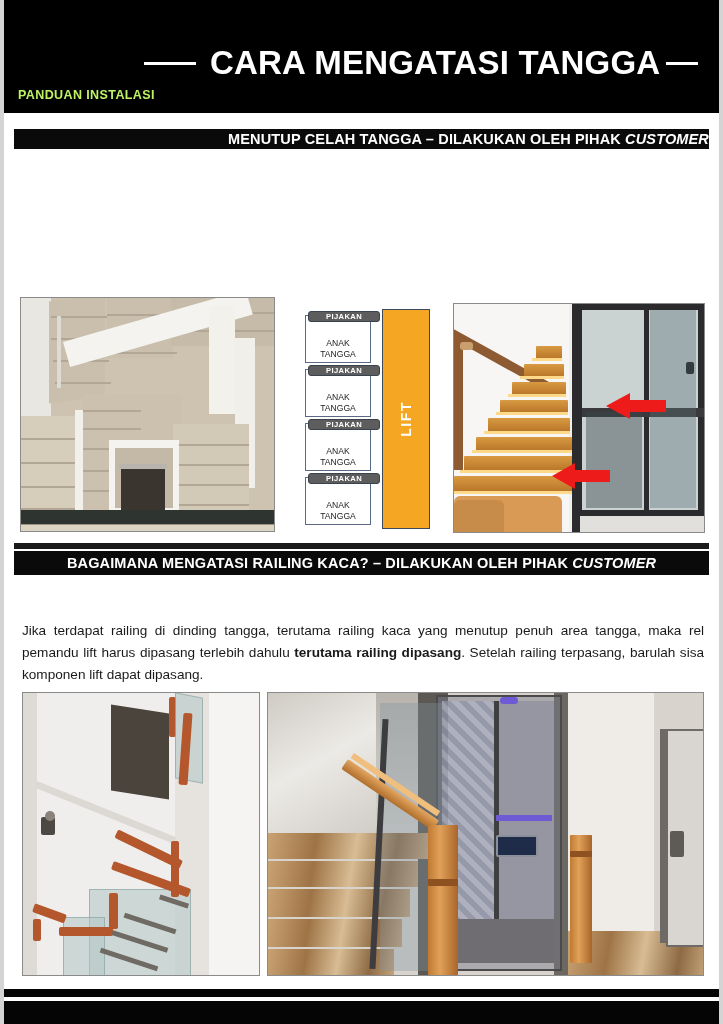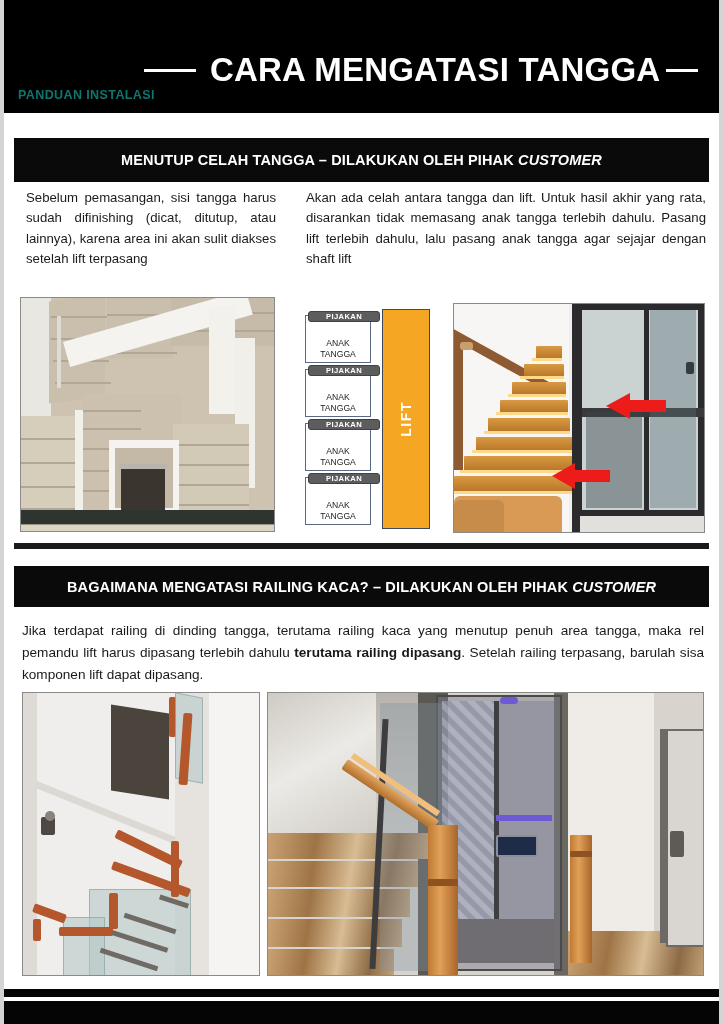--- a/index.html
+++ b/index.html
@@ -58,30 +58,30 @@
     font-size: 15.5px;
     letter-spacing: 2.6px;
     font-weight: 400;
     margin-top: 1px;
     font-family: "Liberation Sans", sans-serif;
   }
   .logo-sub {
     position: absolute;
     left: 14px;
     top: 88px;
-    color: #0f766e;
+    color: #bef264;
     font-size: 12.5px;
     font-weight: bold;
     letter-spacing: 0.4px;
     font-family: "Liberation Sans", sans-serif;
   }
   .header-title-wrap {
     position: absolute;
     left: 132px;
-    top: 17px;
+    top: 10px;
     right: 0;
     height: 106px;
     display: flex;
     align-items: center;
     padding-left: 8px;
   }
   .rule {
     height: 3px;
     background: #ffffff;
     flex: 0 0 auto;
@@ -112,22 +112,22 @@
   }
   .banner-text {
     font-size: 14.5px;
     font-weight: bold;
     letter-spacing: 0.15px;
     font-family: "Liberation Sans", sans-serif;
   }
   .banner-text em {
     font-style: italic;
   }
-  #banner1 { top: 138px; height: 44px; }
-  #banner2 { top: 566px; height: 41px; }
+  #banner1 { top: 129px; height: 20px; justify-content: flex-end; }
+  #banner2 { top: 551px; height: 24px; }
 
   
   .divider {
     position: absolute;
     left: 14px;
     width: 695px;
     height: 6px;
     background: #1a1a1a;
     top: 543px;
   }
@@ -308,23 +308,21 @@
       <div class="rule rule-left"></div>
       <div class="header-title">CARA MENGATASI TANGGA</div>
       <div class="rule rule-right"></div>
     </div>
   </div>
 
   <div class="banner" id="banner1">
     <div class="banner-text"><span>MENUTUP CELAH TANGGA – DILAKUKAN OLEH PIHAK </span><em>CUSTOMER</em></div>
   </div>
 
-  <div class="para" id="para-left">Sebelum pemasangan, sisi tangga harus sudah difinishing (dicat, ditutup, atau lainnya), karena area ini akan sulit diakses setelah lift terpasang</div>
-
-  <div class="para" id="para-right">Akan ada celah antara tangga dan lift. Untuk hasil akhir yang rata, disarankan tidak memasang anak tangga terlebih dahulu. Pasang lift terlebih dahulu, lalu pasang anak tangga agar sejajar dengan shaft lift</div>
+
 
   <div class="photo" id="photo-stairs-raw">
     <div class="stairwell">
 
       <div class="sw-a" style="left:0;top:0;width:100%;height:100%;background:#cdc3b0;"></div>
       <div class="sw-white" style="left:0;top:0;width:30px;height:118px;background:#e9e7e2;"></div>
       <div class="sw-a" style="left:28px;top:0;width:56px;height:102px;transform:skewY(-7deg);"></div>
       <div class="sw-line" style="left:30px;top:18px;width:56px;"></div>
       <div class="sw-line" style="left:30px;top:40px;width:56px;"></div>
       <div class="sw-line" style="left:32px;top:62px;width:56px;"></div>

